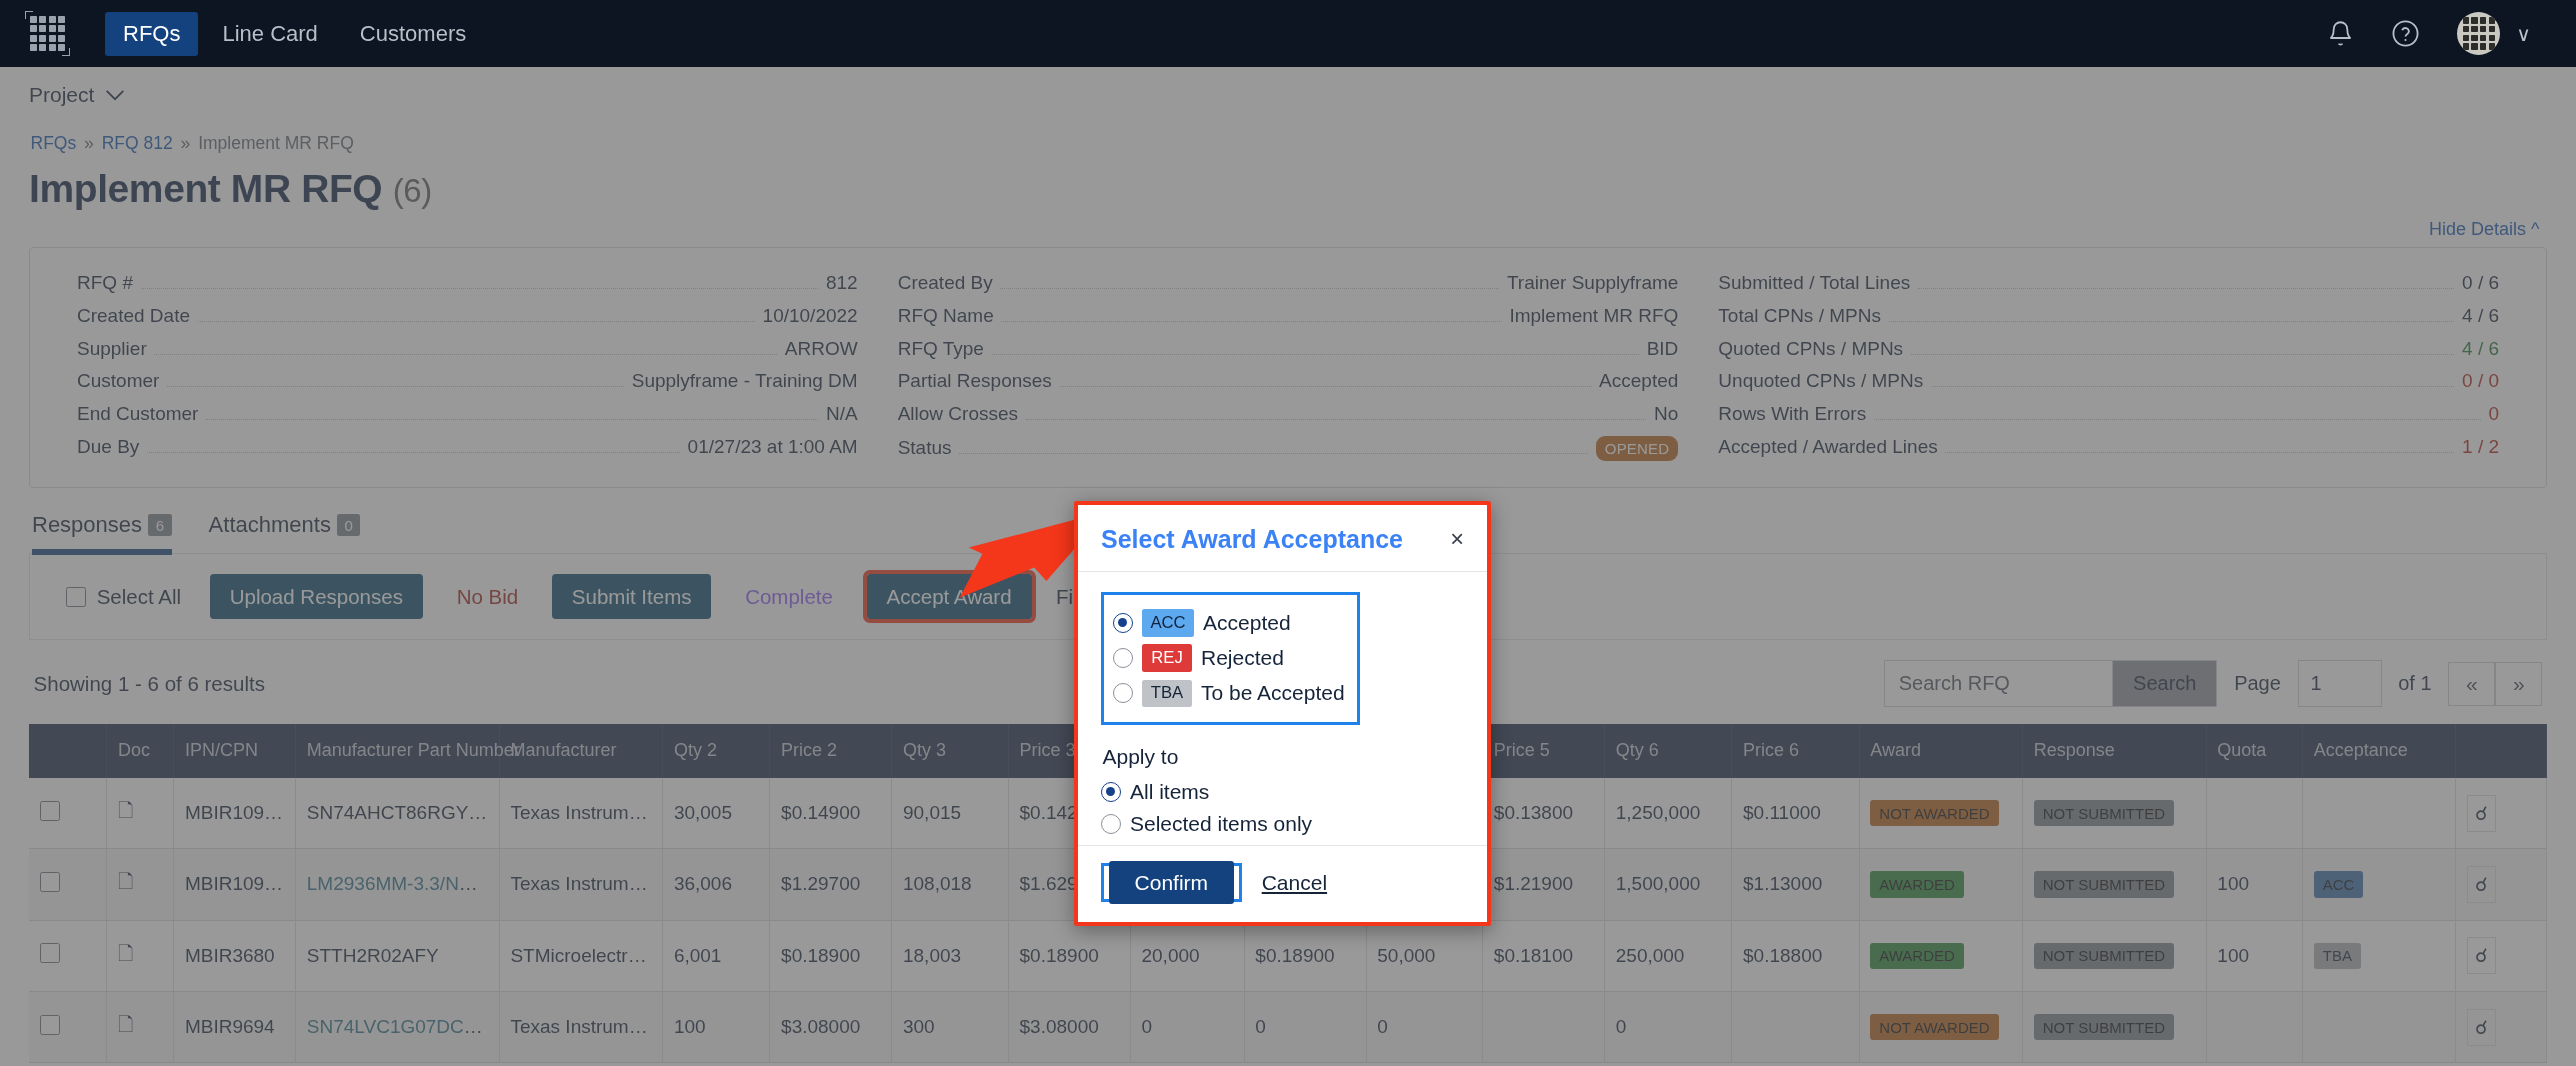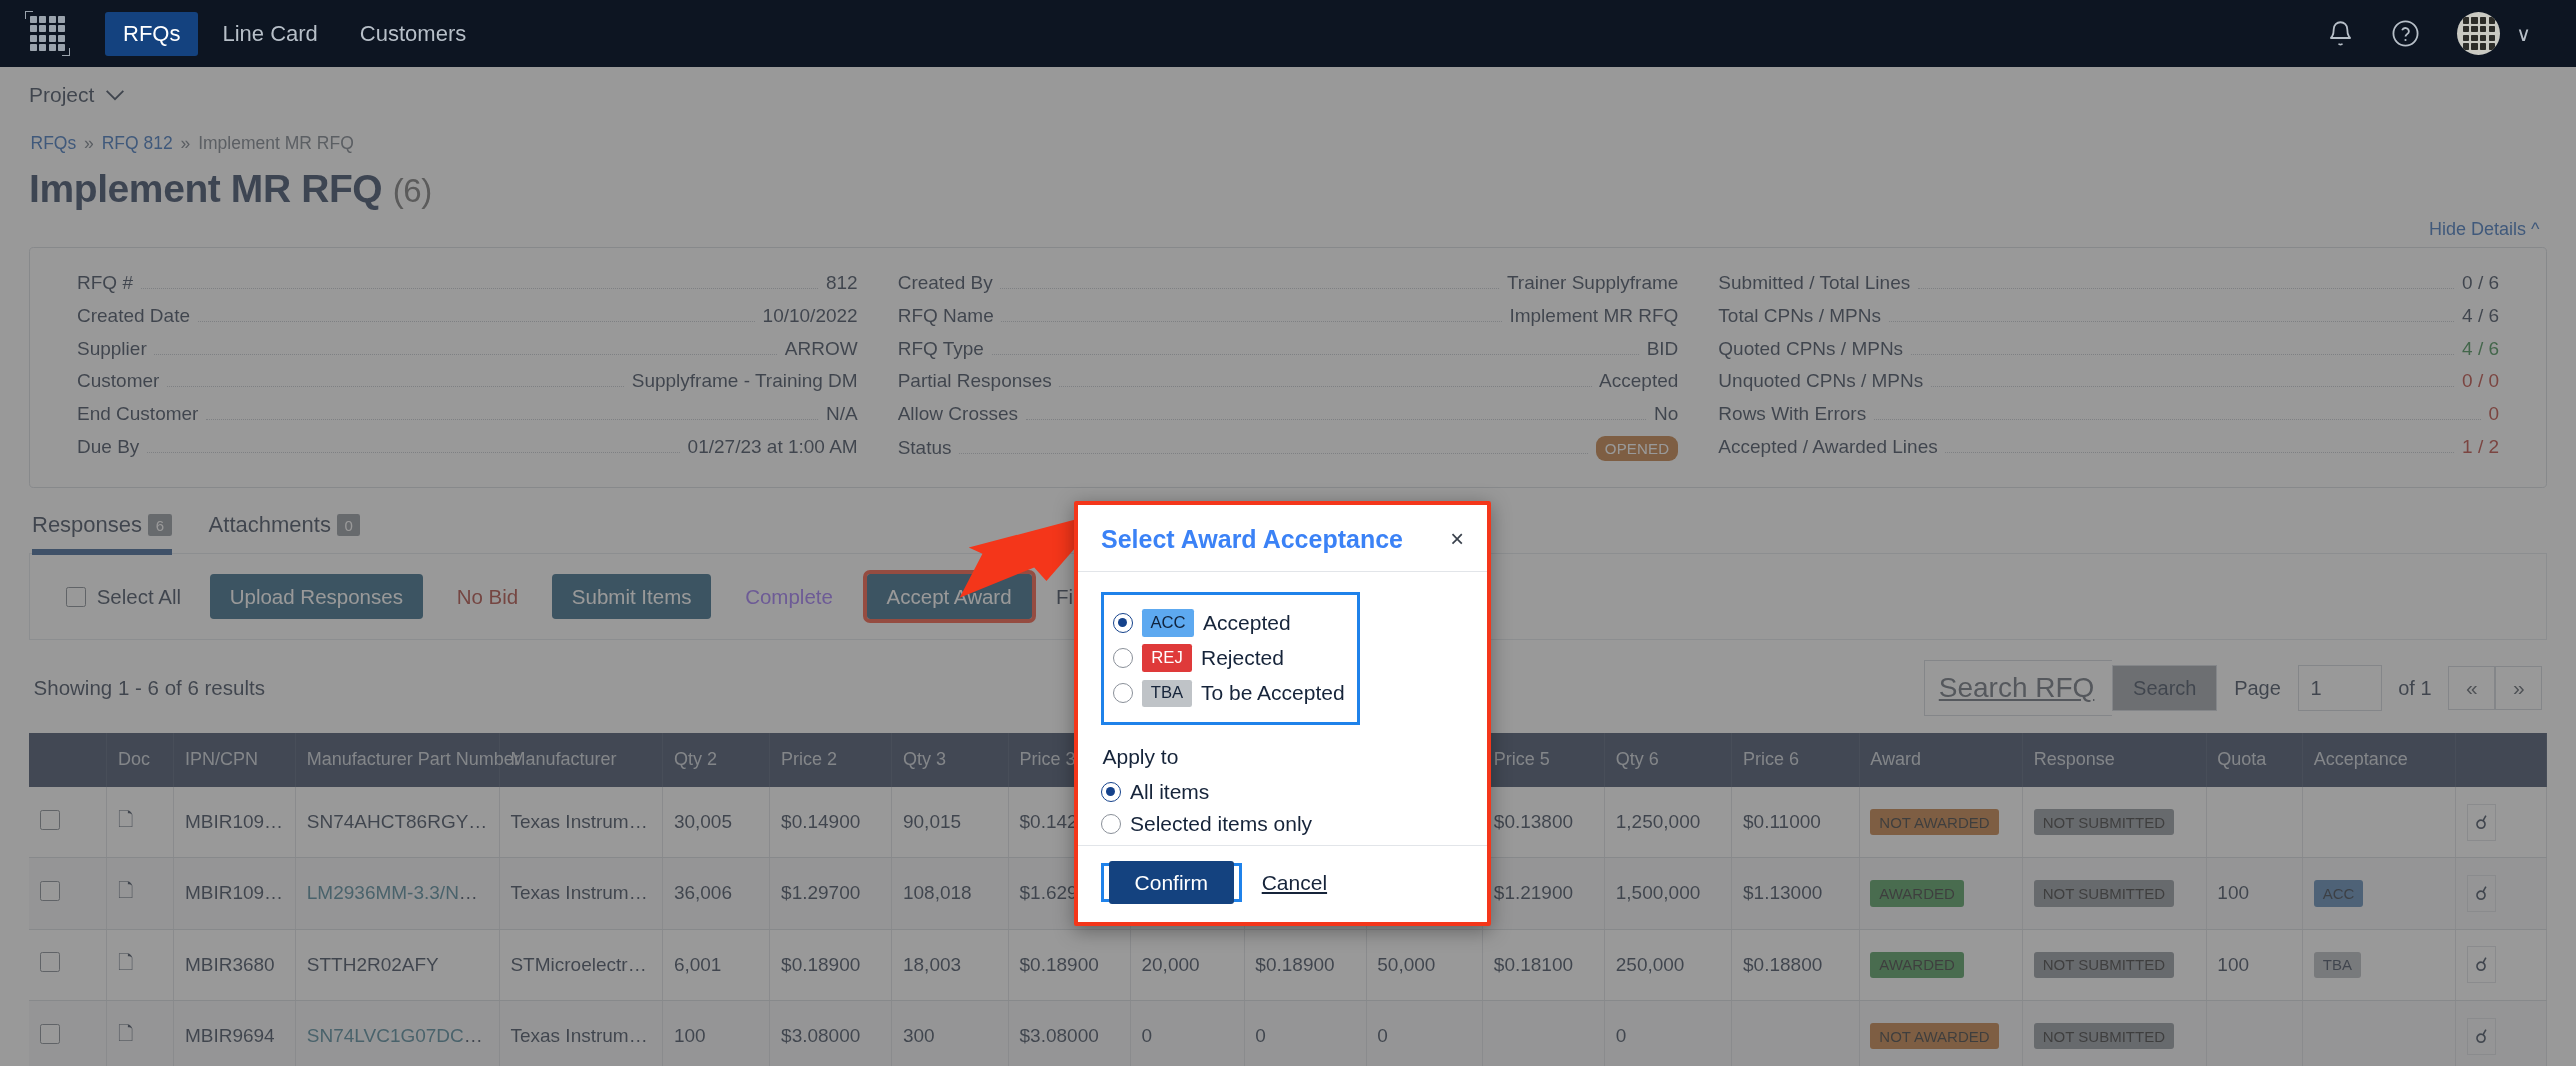--- a/index.html
+++ b/index.html
@@ -96,21 +96,21 @@
   .btn-danger-text { background:transparent; color:#a0261c; }
   .sel-all { display:flex; align-items:center; gap:10.7px; font-size:20.5px; color:#16243a; padding:9px 15px;}
   .cbox { width:20px; height:20px; border:1.5px solid #6b727b; border-radius:2.3px; background:#fff; display:inline-block;}
   .hl-red { outline: 4.6px solid #f4361a; outline-offset: 0px; border-radius:3px; }
   .filter-label { font-size:20.5px; color:#16243a; margin-left: 10.7px; }
   .filter-sel { font-size:20.5px; color:#16243a; }
 
   .results-row { display:flex; align-items:center; padding: 20px 4.6px 16.7px 4.6px; }
   .results-text { font-size:20.5px; color:#16243a; }
   .pager { margin-left:auto; display:flex; align-items:center; gap:0; }
-  .search-input { width:188px; font-size:28px; color:#4e5661; padding:10.7px 13.7px; border:0.8px solid #c9ced4; border-right:none; background:transparent;text-decoration:underline;}
+  .search-input { width:228px; font-size:20px; color:#4e5661; padding:10.7px 13.7px; border:0.8px solid #c9ced4; border-right:none; background:transparent;}
   .search-btn { font-size:20px; color:#16243a; padding:10.7px 20px; border:0.8px solid #c9ced4; background:#8d9298; }
   .page-lbl { font-size:20px; color:#16243a; padding: 0 16.7px; }
   .page-box { width:84px; font-size:20px; color:#16243a; padding:10.7px 12px; border:0.8px solid #c9ced4; background:transparent;}
   .of-lbl { font-size:20px; color:#16243a; padding:0 16.7px; }
   .pg-arrow { font-size:21px; color:#3b434e; padding:9px 16.7px; border:0.8px solid #c9ced4; }
 
   
   table.grid { width:100%; border-collapse:collapse; table-layout:fixed; }
   table.grid thead th {
     background:#1b2b4b; color:#c6ccd4; font-size:18px; font-weight:400; text-align:left;

